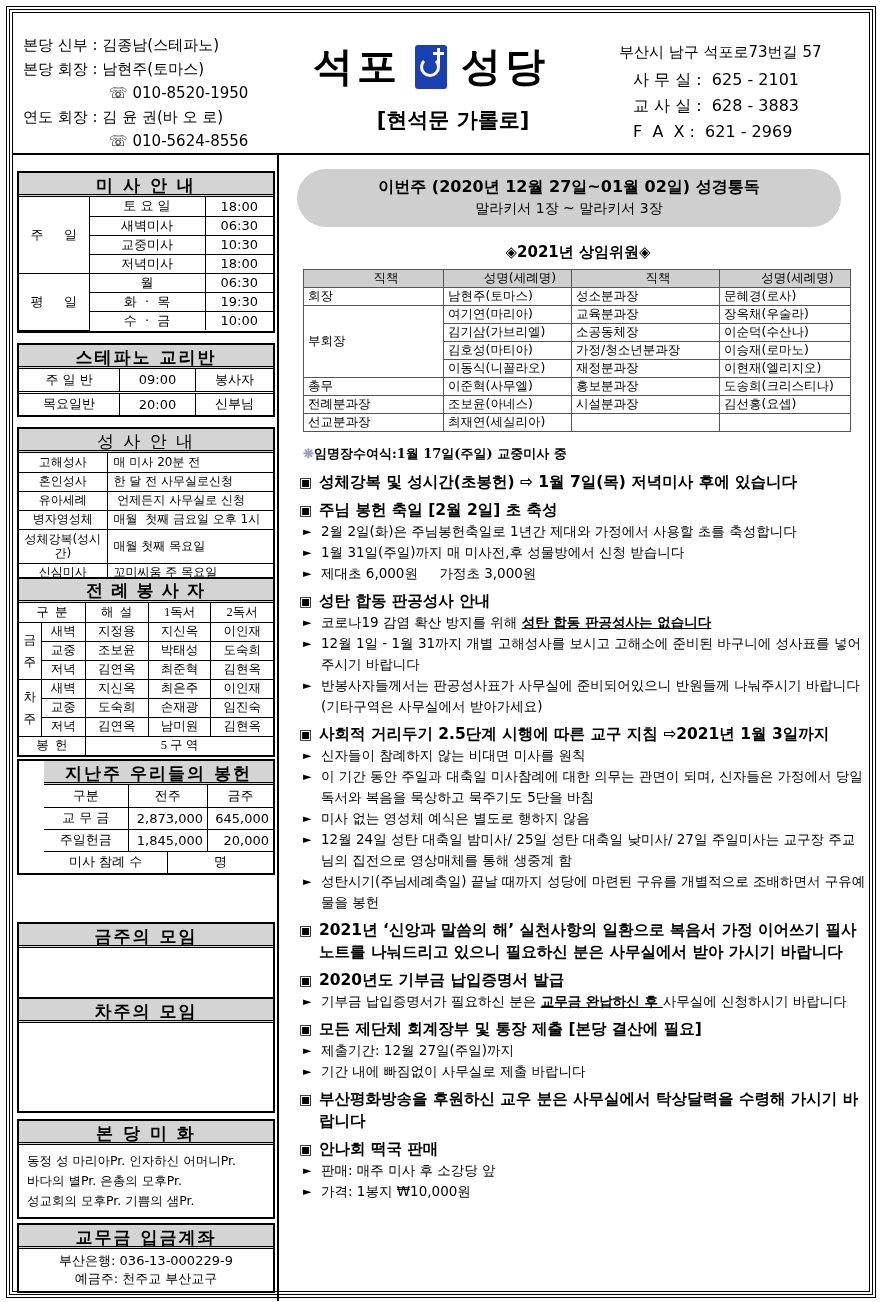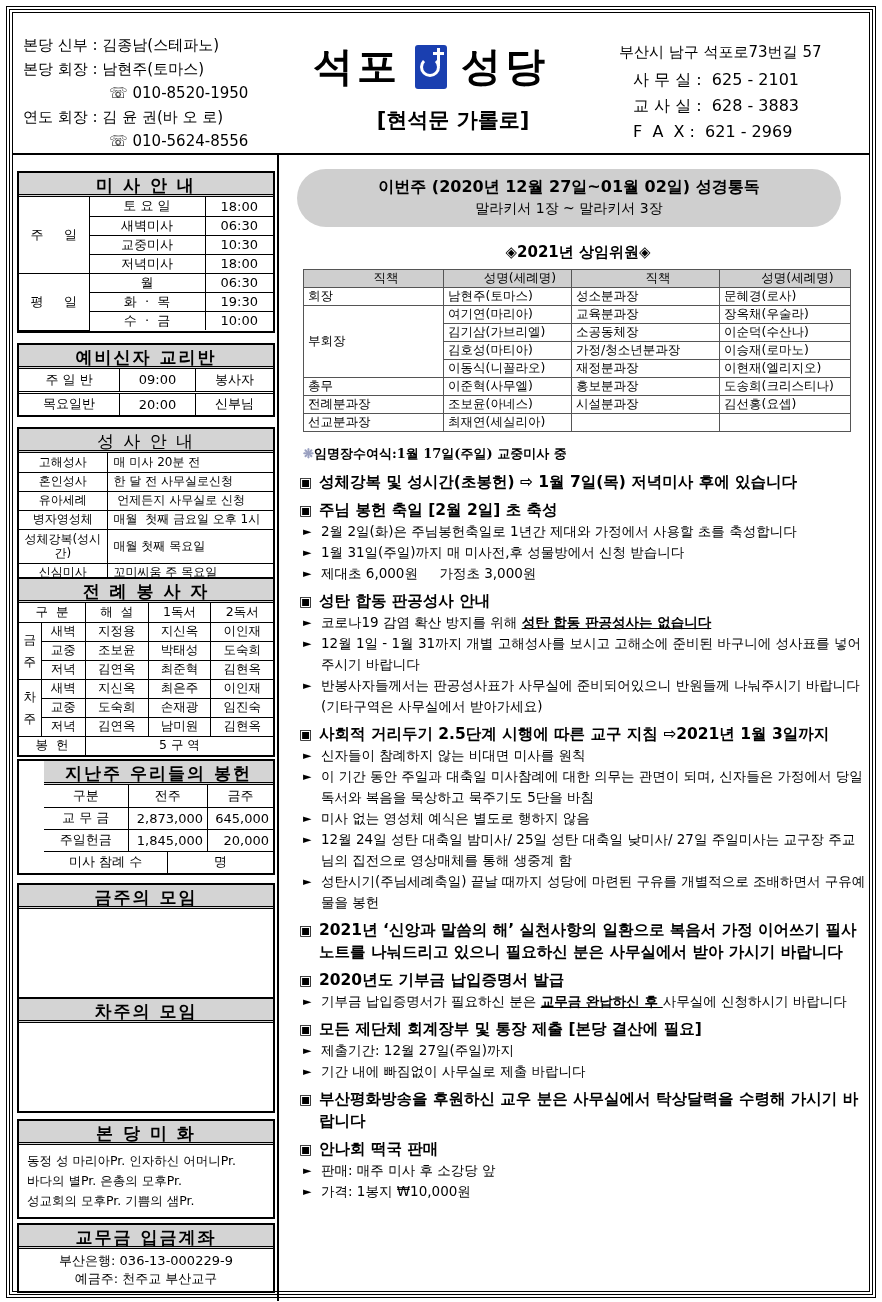--- a/index.html
+++ b/index.html
@@ -130,21 +130,21 @@
               </tr>
         <tr>
                 <td style="white-space:pre">수  ·  금</td>
                 <td>10:00</td>
               </tr>
       </tbody>
           </table>
     </div>
 
     <div class="box" style="top:188px;">
-      <div class="box-title">예비신자 교리반</div>
+      <div class="box-title">스테파노 교리반</div>
       <table class="grid">
         <tbody>
               <tr style="border-bottom:3px double #000">
                 <td style="height:23px">주 일 반</td>
                 <td>09:00</td>
                 <td>봉사자</td>
               </tr>
         <tr>
                 <td style="height:23px">목요일반</td>
                 <td>20:00</td>
@@ -179,21 +179,21 @@
                 <td class="left-txt">매월 첫째 목요일</td>
               </tr>
         <tr>
                 <td>신심미사</td>
                 <td class="left-txt">꼬미씨움 주 목요일</td>
               </tr>
       </tbody>
           </table>
     </div>
 
-    <div class="box" style="top:422px;">
+    <div class="box" style="top:422px;font-family:Liberation Serif, serif;">
       <div class="box-title">전 례 봉 사 자</div>
       <table class="grid" style="font-size:12.5px">
         <tbody>
               <tr>
                 <td colspan="2" style="white-space:pre">구  분</td>
                 <td style="white-space:pre">해  설</td>
                 <td>1독서</td>
                 <td>2독서</td>
               </tr>
         <tr>
@@ -262,21 +262,21 @@
                 <td class="right-txt">20,000</td>
               </tr>
         <tr>
                 <td colspan="2" style="height:22px">미사 참례 수</td>
                 <td colspan="2">명</td>
               </tr>
       </tbody>
           </table>
     </div>
 
-    <div class="box" style="top:728px;height:120px;">
+    <div class="box" style="top:767px;height:120px;">
       <div class="box-title">금주의 모임</div>
     </div>
 
     <div class="box" style="top:842px;height:116px;">
       <div class="box-title">차주의 모임</div>
     </div>
 
     <div class="box" style="top:964px;">
       <div class="box-title">본 당 미 화</div>
       <div class="box-body" style="font-size:12.5px;line-height:20px">

